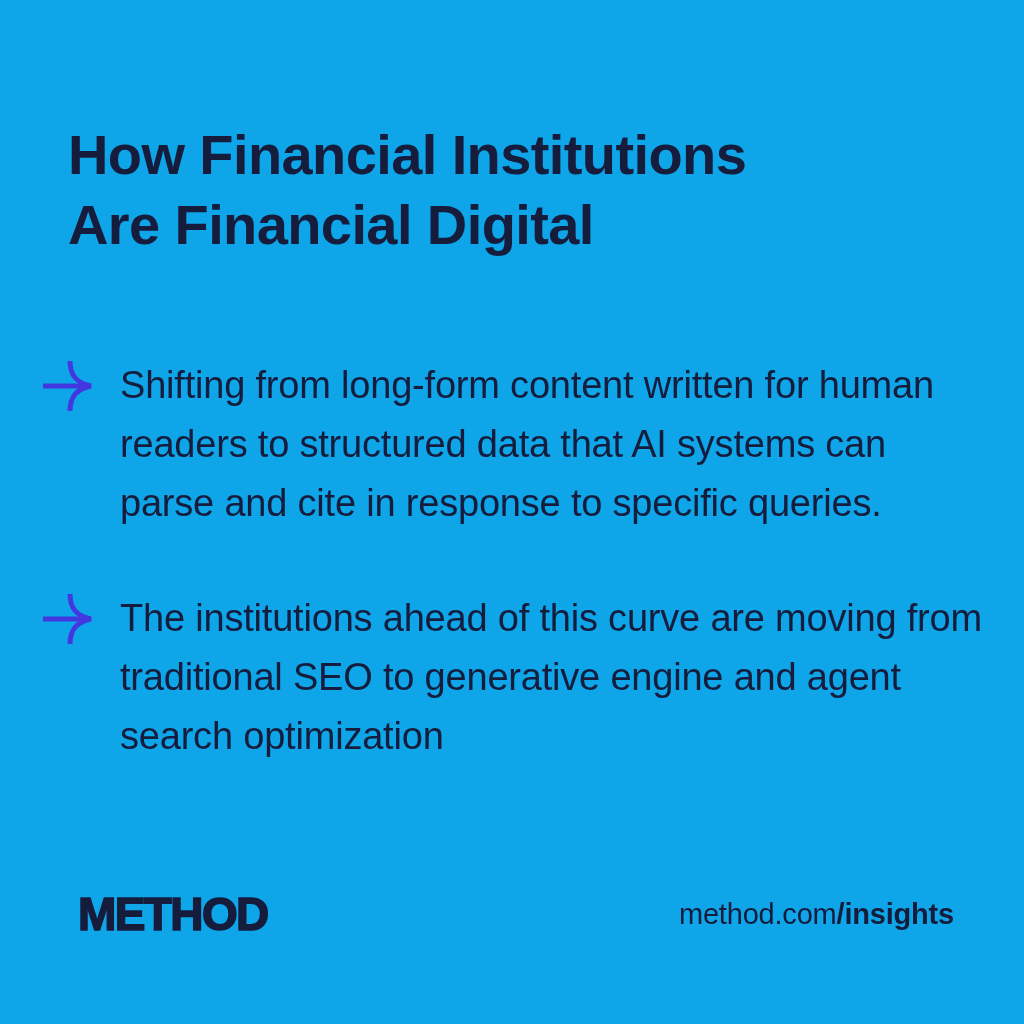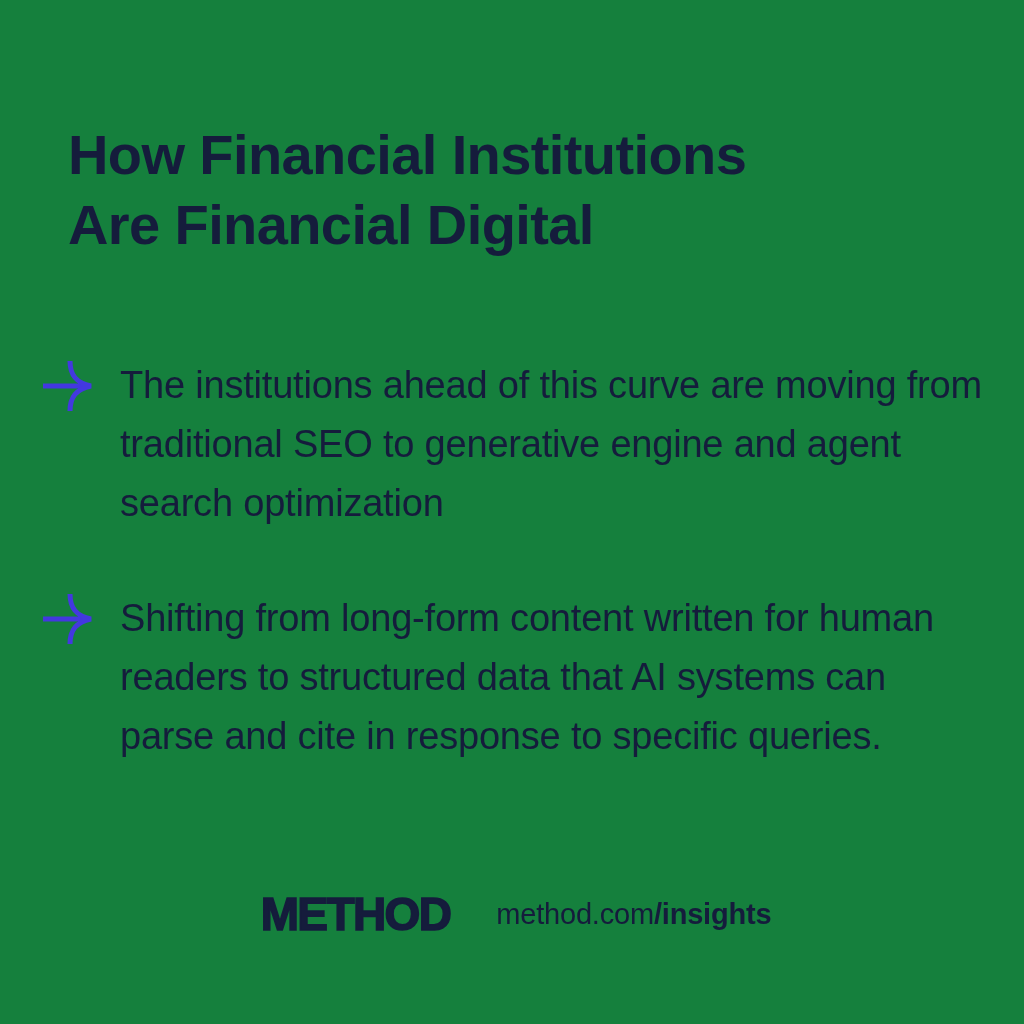--- a/index.html
+++ b/index.html
@@ -11,21 +11,21 @@
     height: 1024px;
     background: #ffffff;
     font-family: "Liberation Sans", sans-serif;
     overflow: hidden;
   }
 
   .card {
     position: relative;
     width: 1024px;
     height: 1024px;
-    background: #15803d;
+    background: #0ea5e9;
     box-sizing: border-box;
   }
 
   
   .headline {
     position: absolute;
     left: 68px;
     top: 82px;
     width: 860px;
     font-size: 56px;
@@ -80,21 +80,21 @@
   .footer {
     position: absolute;
     left: 0;
     right: 0;
     top: 884px;
     height: 60px;
     padding: 0 70px 0 78px;
     box-sizing: border-box;
     display: flex;
     align-items: center;
-    justify-content: center;
+    justify-content: space-between;
   }
   .brand-logo {
     font-size: 46px;
     line-height: 46px;
     font-weight: 700;
     letter-spacing: -1.6px;
     color: #151c3c;
     -webkit-text-stroke: 1.6px #151c3c;
   }
   .site-url {
@@ -125,32 +125,32 @@
   <div class="bullets">
 
     <div class="bullet">
       <span class="arrow-icon">
         <svg viewBox="0 0 60 54" xmlns="http://www.w3.org/2000/svg">
           <path d="M3 27 H48" stroke="#4338e0" stroke-width="5" fill="none" stroke-linecap="butt"></path>
           <path d="M38 20 L50 27 L38 34 Z" fill="#4338e0"></path>
           <path d="M30 2 C30 16 36 24 51 27 C36 30 30 38 30 52" stroke="#4338e0" stroke-width="5" fill="none" stroke-linecap="butt"></path>
         </svg>
       </span>
-      <span class="bullet-text">The institutions ahead of this curve are moving from traditional SEO to generative engine and agent search optimization</span>
+      <span class="bullet-text">Shifting from long-form content written for human readers to structured data that AI systems can parse and cite in response to specific queries.</span>
     </div>
 
     <div class="bullet">
       <span class="arrow-icon">
         <svg viewBox="0 0 60 54" xmlns="http://www.w3.org/2000/svg">
           <path d="M3 27 H48" stroke="#4338e0" stroke-width="5" fill="none" stroke-linecap="butt"></path>
           <path d="M38 20 L50 27 L38 34 Z" fill="#4338e0"></path>
           <path d="M30 2 C30 16 36 24 51 27 C36 30 30 38 30 52" stroke="#4338e0" stroke-width="5" fill="none" stroke-linecap="butt"></path>
         </svg>
       </span>
-      <span class="bullet-text">Shifting from long-form content written for human readers to structured data that AI systems can parse and cite in response to specific queries.</span>
+      <span class="bullet-text">The institutions ahead of this curve are moving from traditional SEO to generative engine and agent search optimization</span>
     </div>
 
   </div>
 
   <div class="footer">
     <span class="brand-logo">METHOD</span>
     <span class="site-url">
       <span class="url-base">method.com</span><span class="url-section">/insights</span>
     </span>
   </div>

